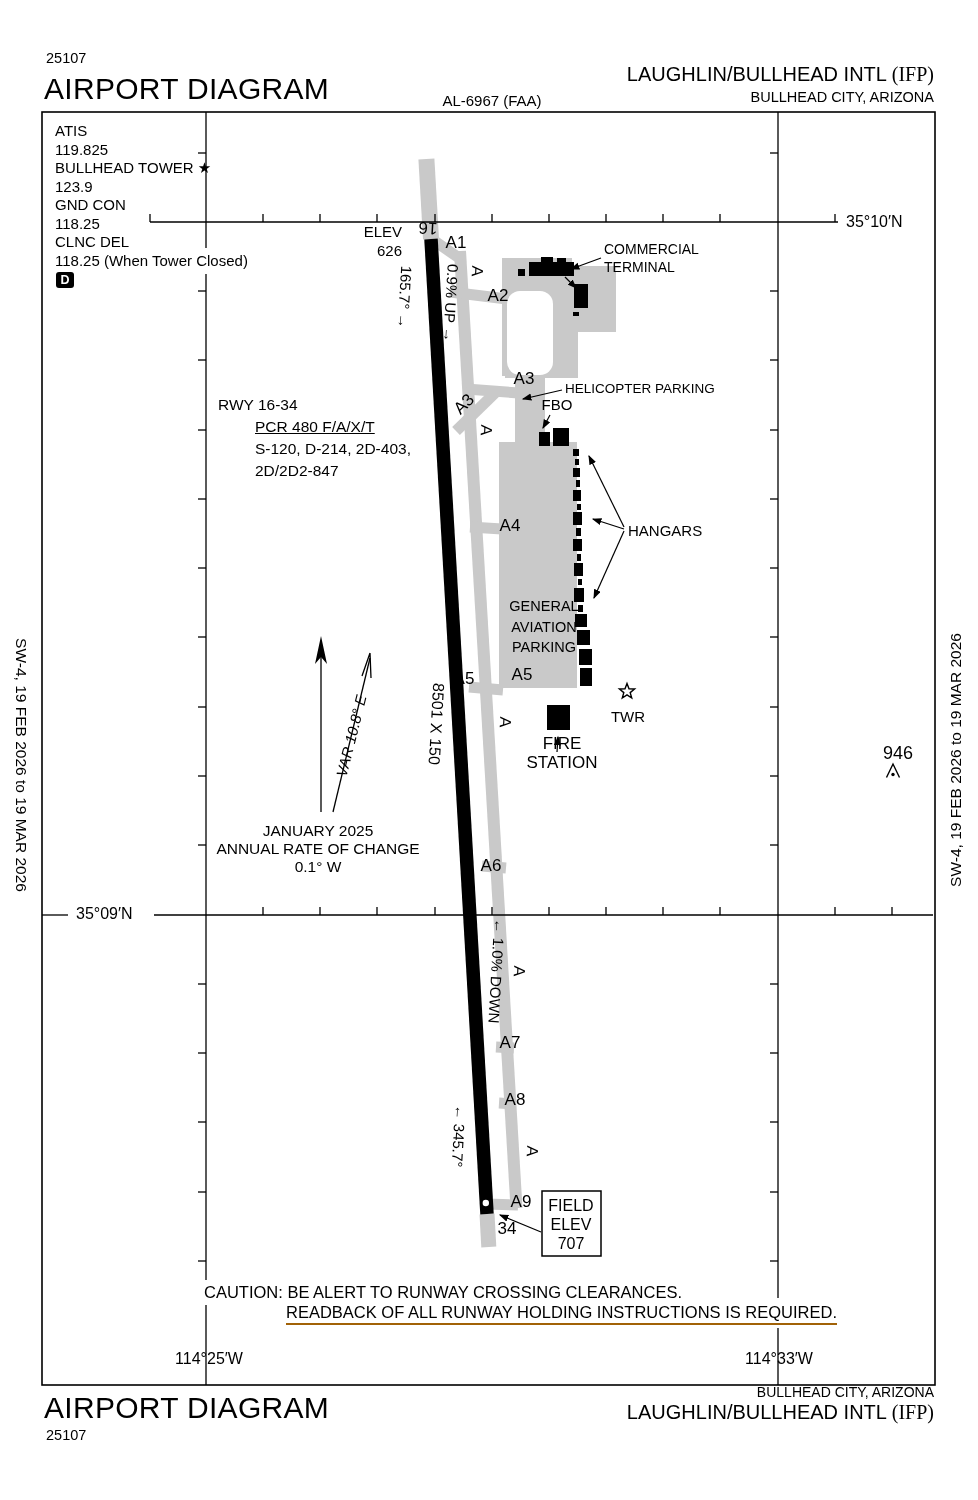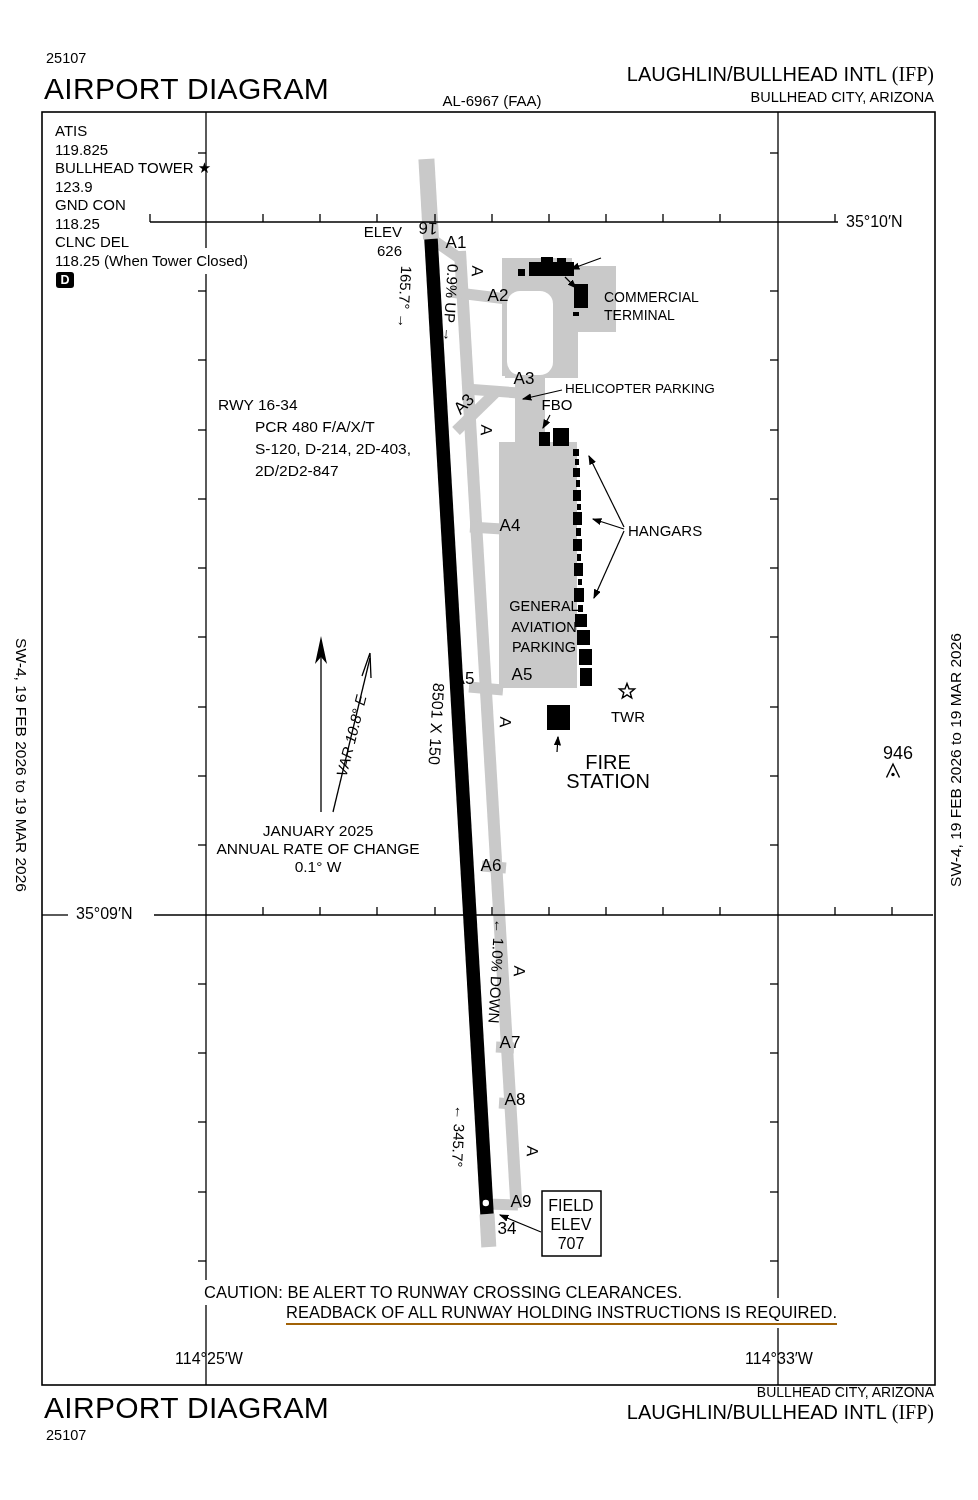--- a/index.html
+++ b/index.html
@@ -248,44 +248,44 @@
   <div class="lbl" style="left:496px;top:971px;font-size:15px;transform:translate(-50%,-50%) rotate(93.3deg);">← 1.0% DOWN</div>
   <div class="lbl" style="left:458px;top:1136px;font-size:15px;transform:translate(-50%,-50%) rotate(93.3deg);">← 345.7°</div>
   <div class="lbl" style="left:571px;top:1224px;font-size:16px;line-height:19px;">
     <div>FIELD</div>
     <div>ELEV</div>
     <div>707</div>
   </div>
 
   <div class="lbl tl" style="left:218px;top:394px;font-size:15.5px;line-height:22px;">
     <div>RWY 16-34</div>
-    <div style="margin-left:37px;">PCR 480 F/A/X/T</div>
+    <div style="margin-left:37px;text-decoration:underline;">PCR 480 F/A/X/T</div>
     <div style="margin-left:37px;">S-120, D-214, 2D-403,</div>
     <div style="margin-left:37px;">2D/2D2-847</div>
   </div>
 
   <div class="lbl" style="left:352px;top:736px;font-size:15px;font-style:italic;transform:translate(-50%,-50%) rotate(-76deg);">VAR 10.8° E</div>
   <div class="lbl" style="left:318px;top:831px;font-size:15.5px;">JANUARY 2025</div>
   <div class="lbl" style="left:318px;top:849px;font-size:15.5px;">ANNUAL RATE OF CHANGE</div>
   <div class="lbl" style="left:318px;top:867px;font-size:15.5px;">0.1° W</div>
 
-  <div class="lbl tl" style="left:604px;top:240px;font-size:14px;line-height:18px;margin-top:48px;">
+  <div class="lbl tl" style="left:604px;top:240px;font-size:14px;line-height:18px;">
     <div>COMMERCIAL</div>
     <div>TERMINAL</div>
   </div>
   <div class="lbl ml" style="left:565px;top:389px;font-size:13.5px;">HELICOPTER PARKING</div>
   <div class="lbl" style="left:557px;top:405px;font-size:15px;">FBO</div>
   <div class="lbl ml" style="left:628px;top:531px;font-size:15px;">HANGARS</div>
   <div class="lbl" style="left:544px;top:627px;font-size:14.5px;line-height:20.5px;">
     <div>GENERAL</div>
     <div>AVIATION</div>
     <div>PARKING</div>
   </div>
   <div class="lbl" style="left:628px;top:717px;font-size:15px;">TWR</div>
-  <div class="lbl" style="left:562px;top:772px;font-size:20px;line-height:19px;margin-left:46px;">
+  <div class="lbl" style="left:562px;top:753px;font-size:17px;line-height:19px;">
     <div>FIRE</div>
     <div>STATION</div>
   </div>
   <div class="lbl" style="left:898px;top:753px;font-size:18px;">946</div>
 
   <div class="lbl" style="left:456px;top:243px;font-size:17px;">A1</div>
   <div class="lbl" style="left:477px;top:271px;font-size:16px;transform:translate(-50%,-50%) rotate(93deg);">A</div>
   <div class="lbl" style="left:498px;top:296px;font-size:17px;">A2</div>
   <div class="lbl" style="left:524px;top:379px;font-size:17px;">A3</div>
   <div class="lbl" style="left:464px;top:404px;font-size:17px;transform:translate(-50%,-50%) rotate(-45deg);">A3</div>

